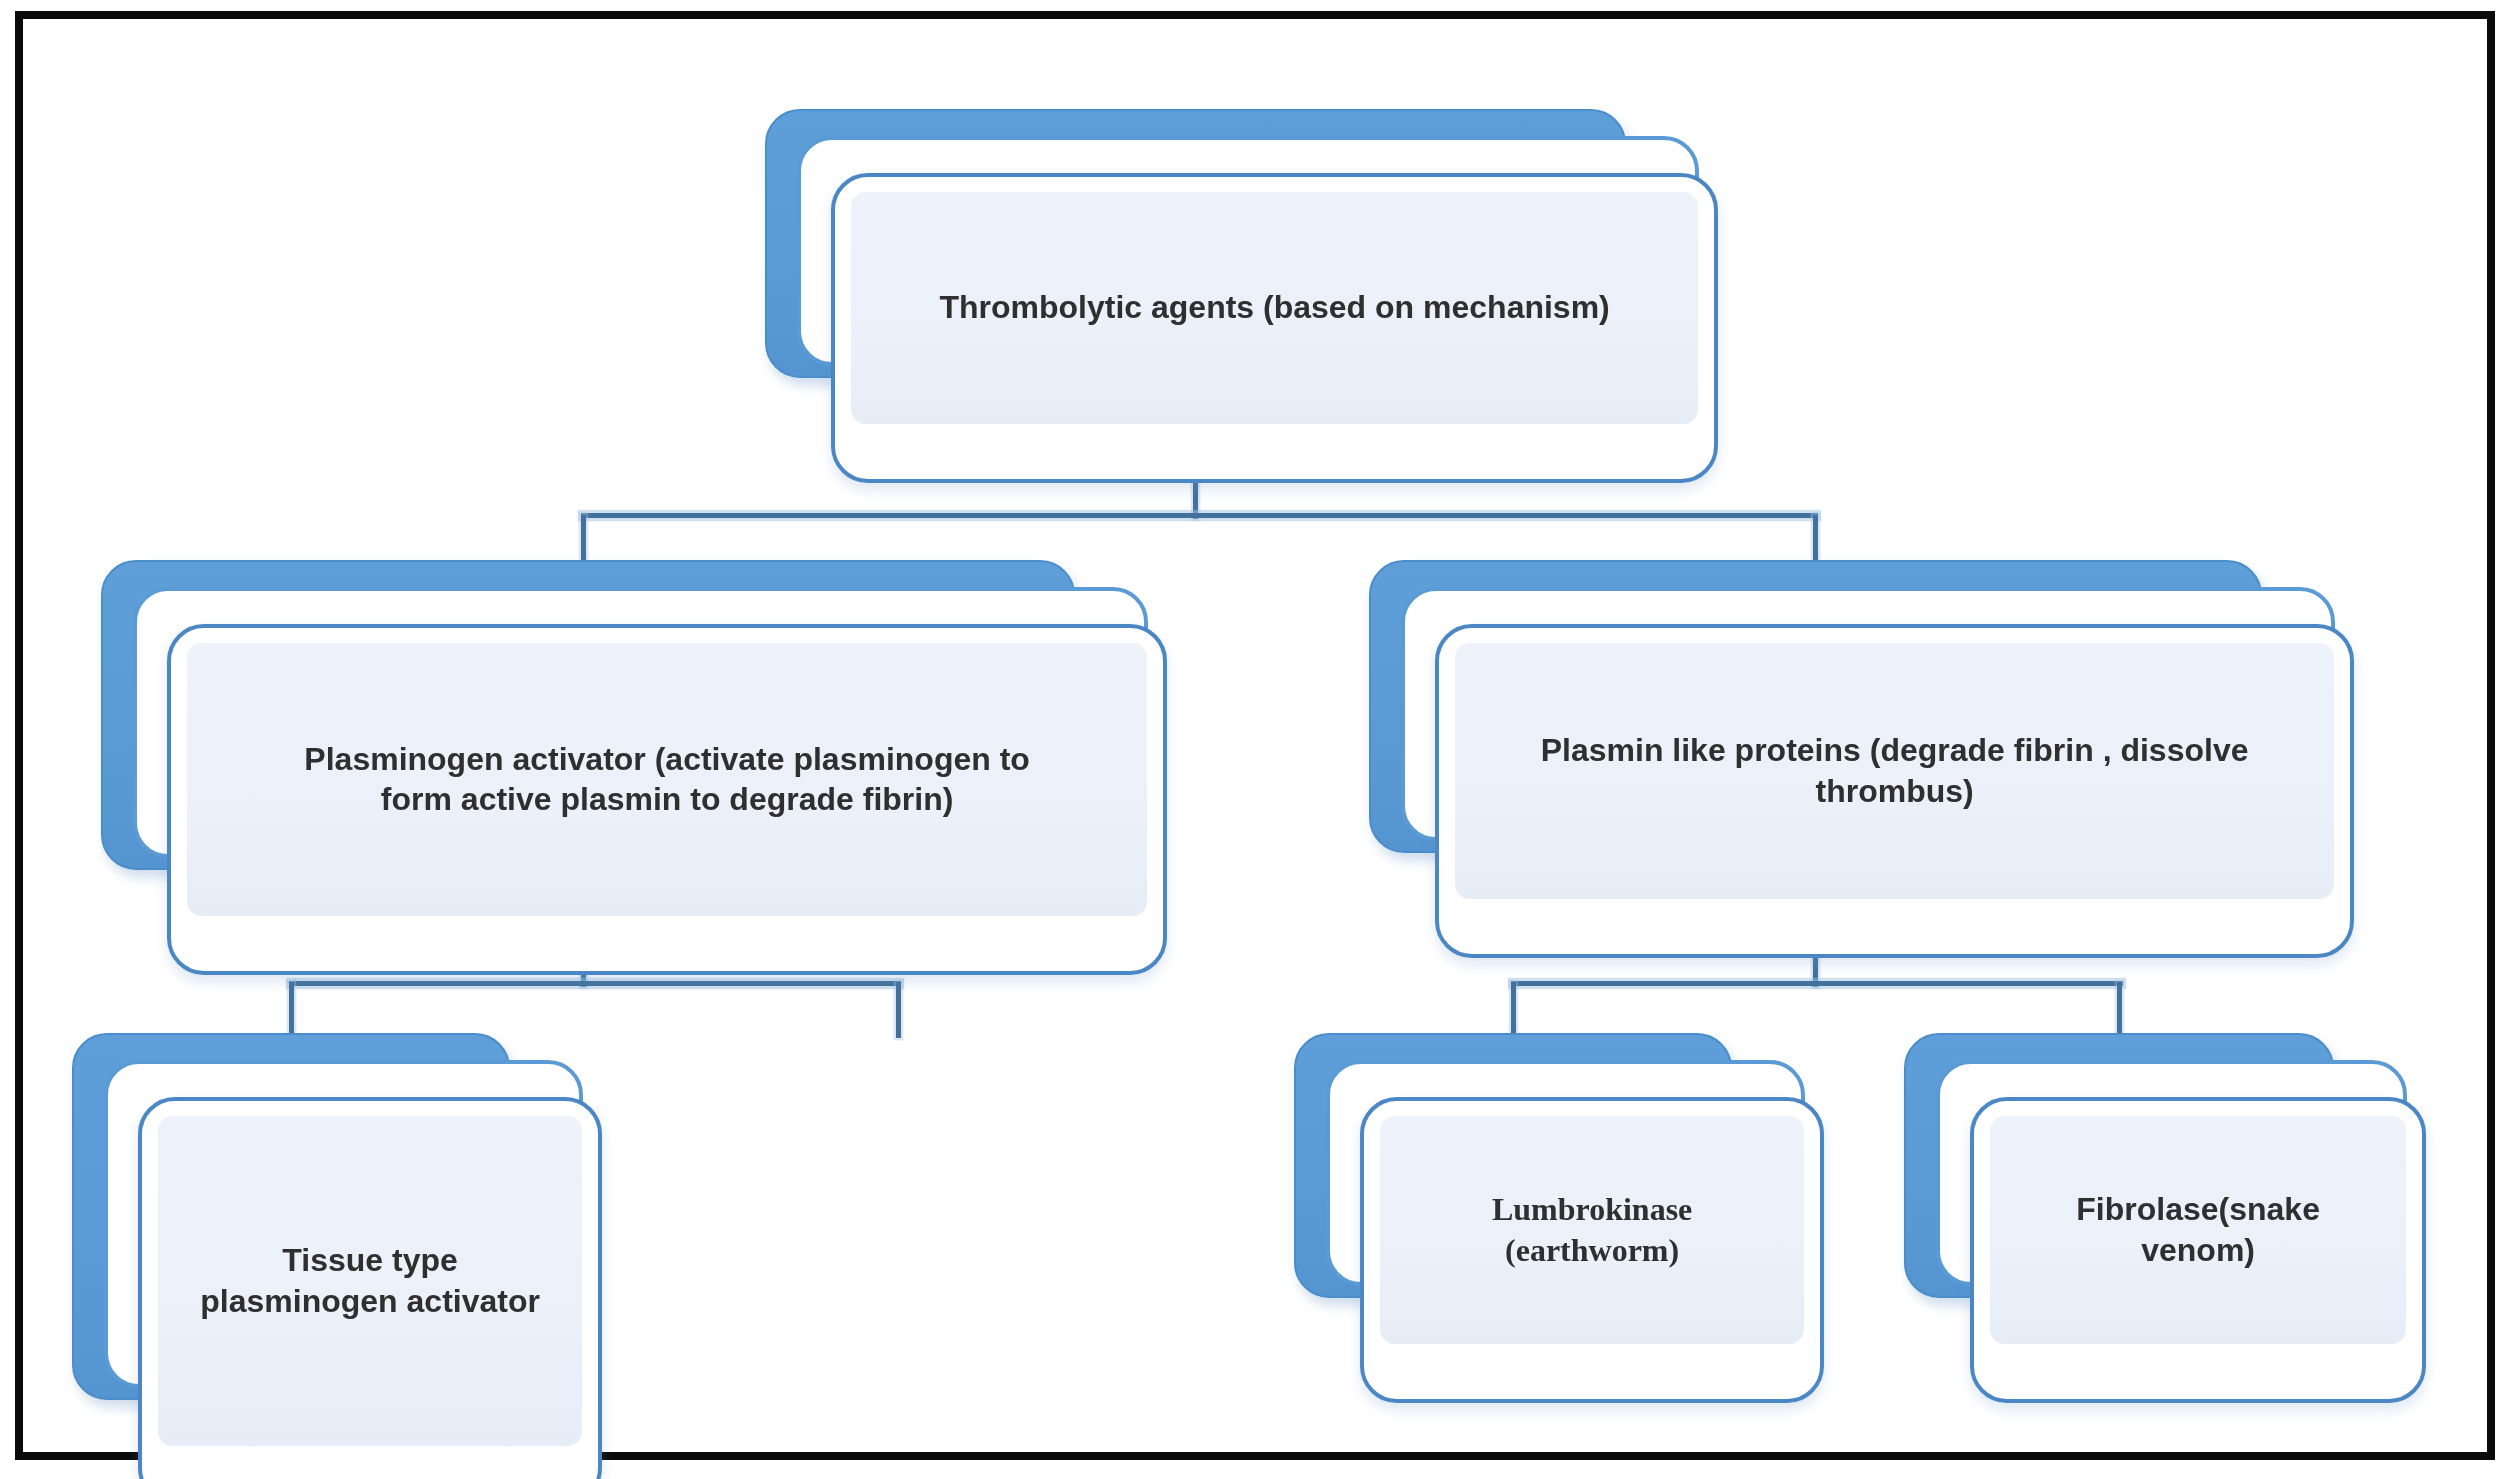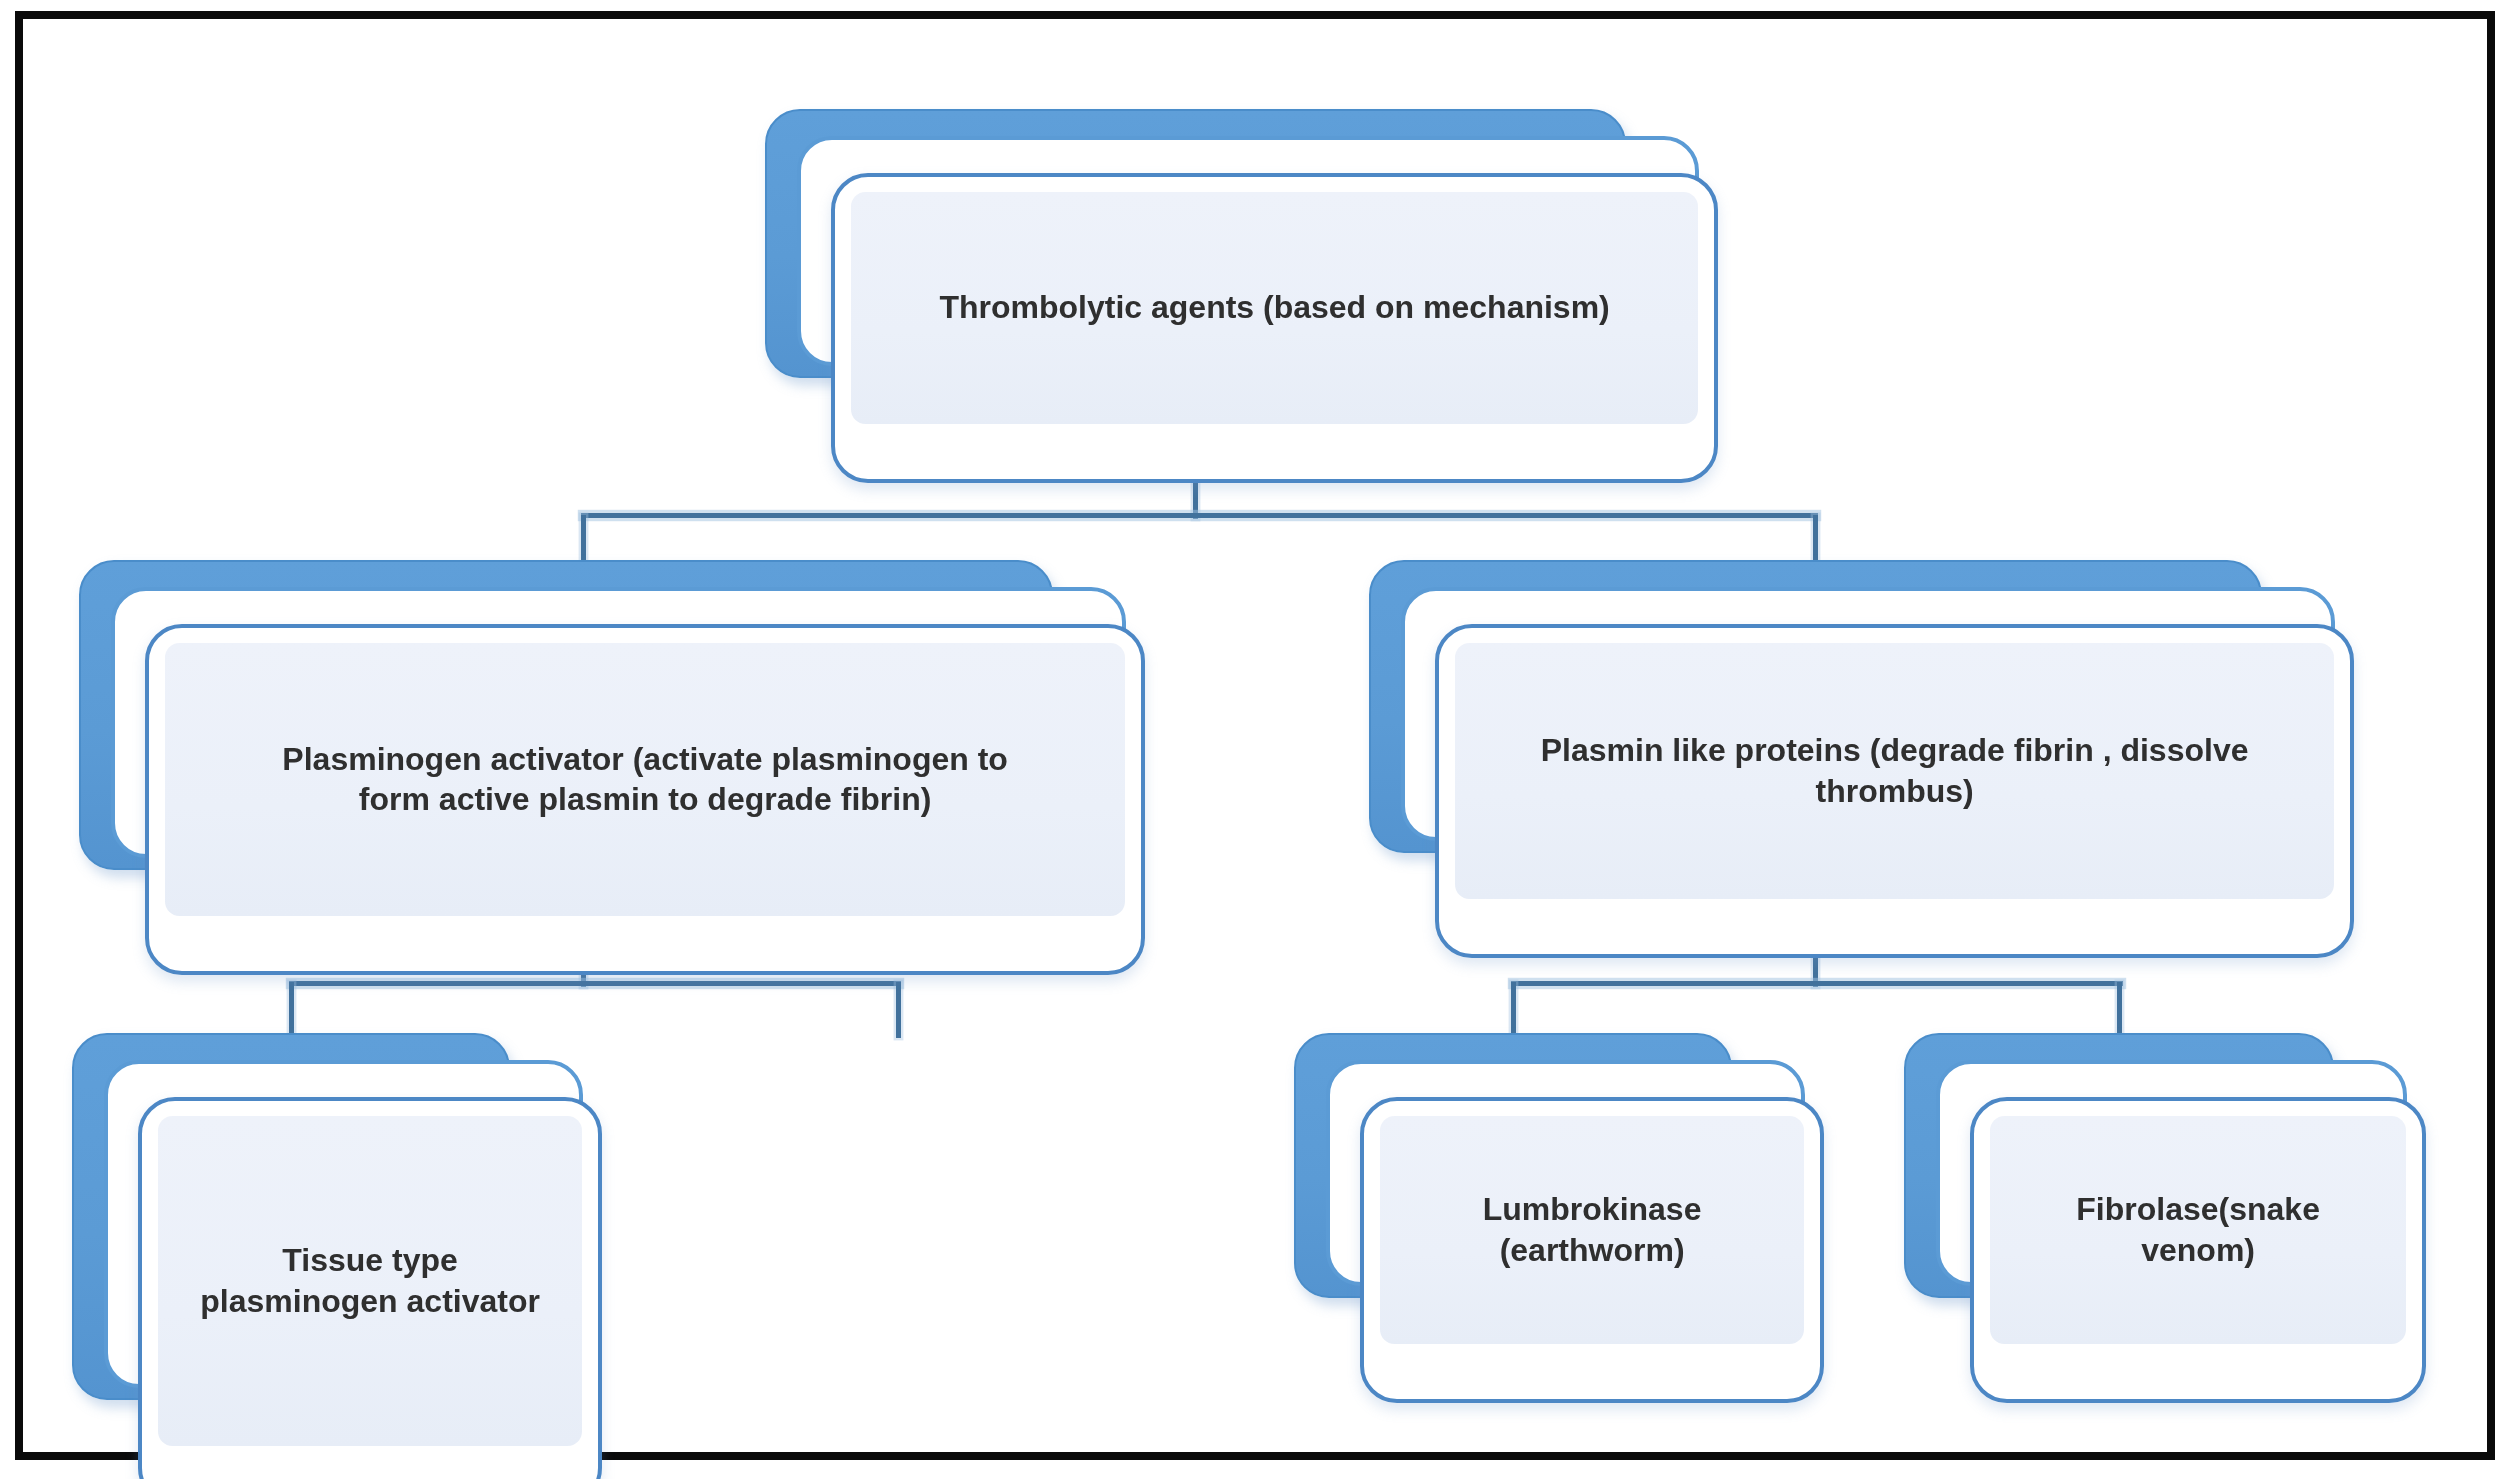--- a/index.html
+++ b/index.html
@@ -99,21 +99,21 @@
   <div class="node" style="left:765px; top:109px; width:958px; height:374px;">
     <div class="card blue"></div>
     <div class="card echo"></div>
     <div class="card front">
       <div class="panel" style="padding:0 48px;">
         <span class="label">Thrombolytic agents (based on mechanism)</span>
       </div>
     </div>
   </div>
 
-  <div class="node" style="left:79px; top:560px; width:1071px; height:415px;">
+  <div class="node" style="left:101px; top:560px; width:1071px; height:415px;">
     <div class="card blue"></div>
     <div class="card echo"></div>
     <div class="card front">
       <div class="panel" style="padding:0 105px;">
         <span class="label">Plasminogen activator (activate plasminogen to form active plasmin to degrade fibrin)</span>
       </div>
     </div>
   </div>
 
   <div class="node" style="left:1369px; top:560px; width:990px; height:398px;">
@@ -134,21 +134,21 @@
         <span class="label">Tissue type plasminogen activator</span>
       </div>
     </div>
   </div>
 
 
   <div class="node" style="left:1294px; top:1033px; width:535px; height:370px;">
     <div class="card blue"></div>
     <div class="card echo"></div>
     <div class="card front">
-      <div class="panel" style="padding:0 48px;">
+      <div class="panel" style="padding:0 48px;font-family:Liberation Serif, serif;">
         <span class="label">Lumbrokinase (earthworm)</span>
       </div>
     </div>
   </div>
 
   <div class="node" style="left:1904px; top:1033px; width:527px; height:370px;">
     <div class="card blue"></div>
     <div class="card echo"></div>
     <div class="card front">
       <div class="panel" style="padding:0 32px;">

